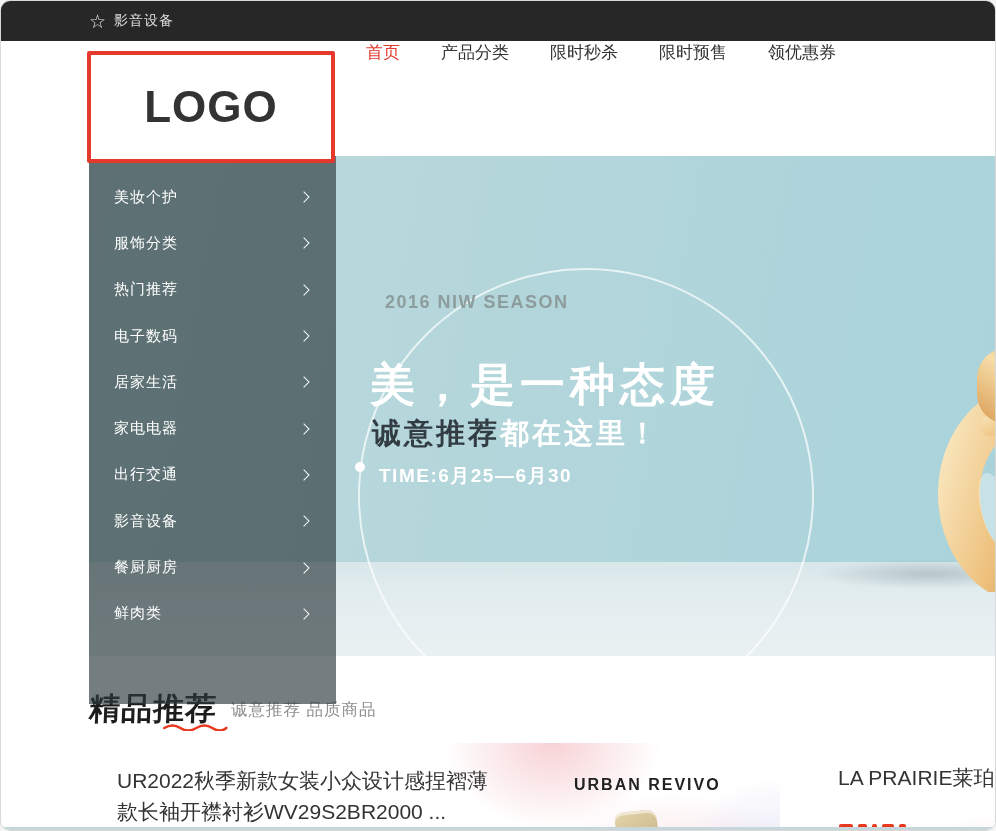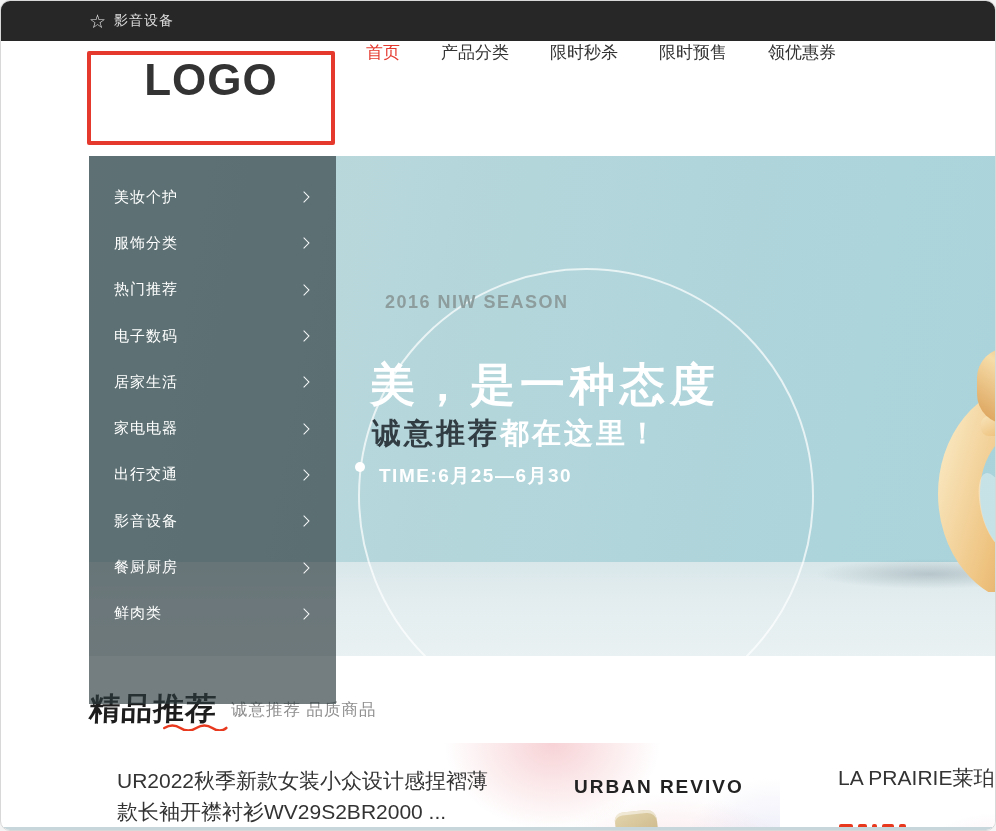--- a/index.html
+++ b/index.html
@@ -13,23 +13,23 @@
   
   .topbar {
     position:absolute; left:0; top:0; width:996px; height:40px;
     background:#272727; display:flex; align-items:center; padding-left:88px; z-index:30;
   }
   .topbar .star { color:#e8e8e8; font-size:19px; line-height:1; margin-right:8px; }
   .topbar .fav { color:#dcdcdc; font-size:14px; letter-spacing:1px; cursor:pointer; }
   
   .header { position:absolute; left:0; top:40px; width:996px; height:115px; background:#fff; z-index:25; }
   .logo-box {
-    position:absolute; left:86px; top:10px; width:248px; height:94px;
+    position:absolute; left:86px; top:10px; width:248px; height:112px;
     border:4px solid #e6392e; border-radius:2px; background:#fff;
-    display:flex; justify-content:center; cursor:pointer;
+    display:flex; align-items:center; justify-content:center; cursor:pointer;
   }
   .logo-text { font-size:44px; font-weight:bold; color:#333; letter-spacing:1px; }
   .nav { position:absolute; left:365px; top:0; height:115px; display:flex; gap:41px; }
   .nav a { font-size:17px; color:#333; text-decoration:none; cursor:pointer; white-space:nowrap; }
   .nav a.active { color:#e4392e; }
   
   .banner {
     position:absolute; left:88px; top:155px; width:908px; height:500px; overflow:hidden;
     background:linear-gradient(100deg,#bed9dc 0%,#b3d6db 45%,#a9d3db 100%);
     z-index:1; cursor:pointer;
@@ -90,21 +90,21 @@
   .card2 { left:800px; width:196px; height:140px; }
   .card1 .art {
     position:absolute; right:0; top:0; width:335px; height:140px;
     background:
       radial-gradient(150px 120px at 32% 0%,  rgba(236,148,156,0.42), rgba(236,148,156,0) 72%),
       radial-gradient(200px 160px at 68% 115%, rgba(224,116,132,0.30), rgba(224,116,132,0) 70%),
       radial-gradient(130px 110px at 98% 80%, rgba(152,152,220,0.22), rgba(152,152,220,0) 70%);
   }
   .p1-title { position:absolute; left:28px; top:22px; width:372px; font-size:21px;
     line-height:31px; color:#333; }
-  .brand { position:absolute; left:485px; top:33px; font-size:19px; font-weight:bold;
+  .brand { position:absolute; left:485px; top:33px; font-size:16px; font-weight:bold;
     letter-spacing:2px; color:#222; white-space:nowrap; }
   .garment {
     position:absolute; left:527px; top:68px; width:42px; height:40px;
     background:linear-gradient(155deg,#e3d5ae 0%,#d3c094 55%,#bfa877 100%);
     border-radius:8px 10px 6px 6px; transform:rotate(-6deg);
     box-shadow:inset 0 3px 0 rgba(255,255,255,0.5);
   }
   .card2 .art2 {
     position:absolute; left:0; top:0; width:196px; height:140px;
     background:

